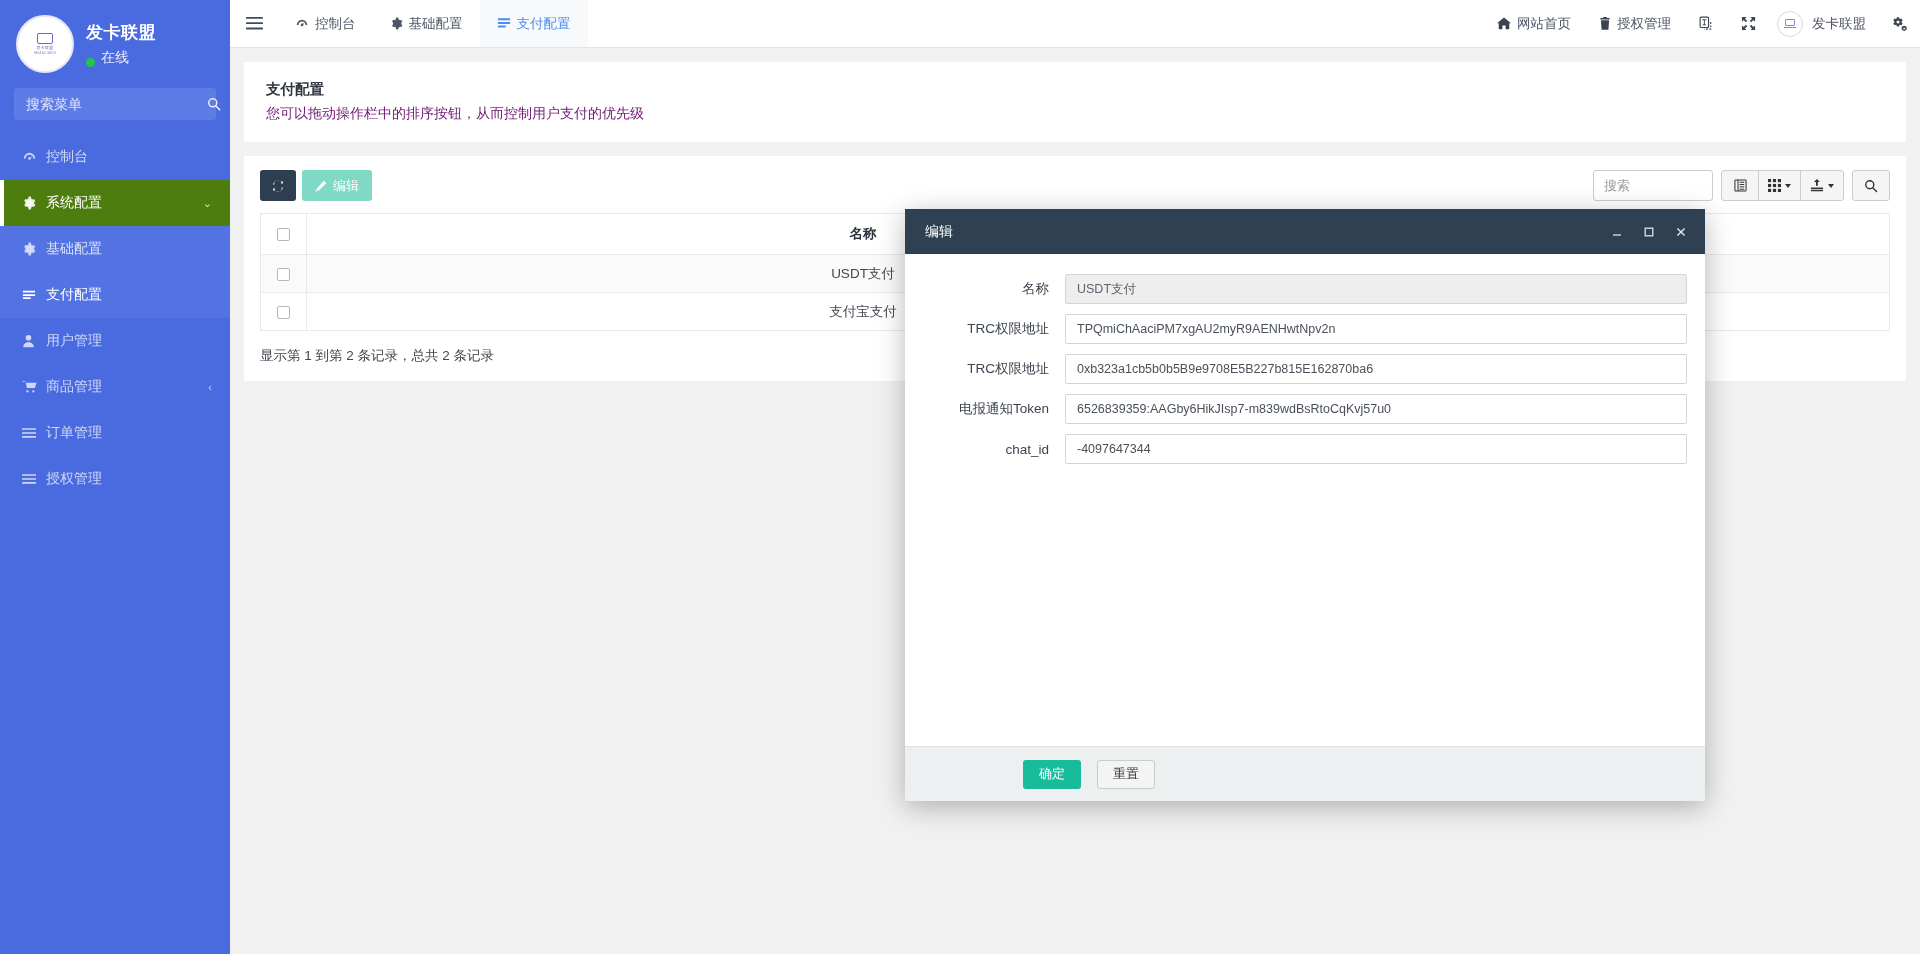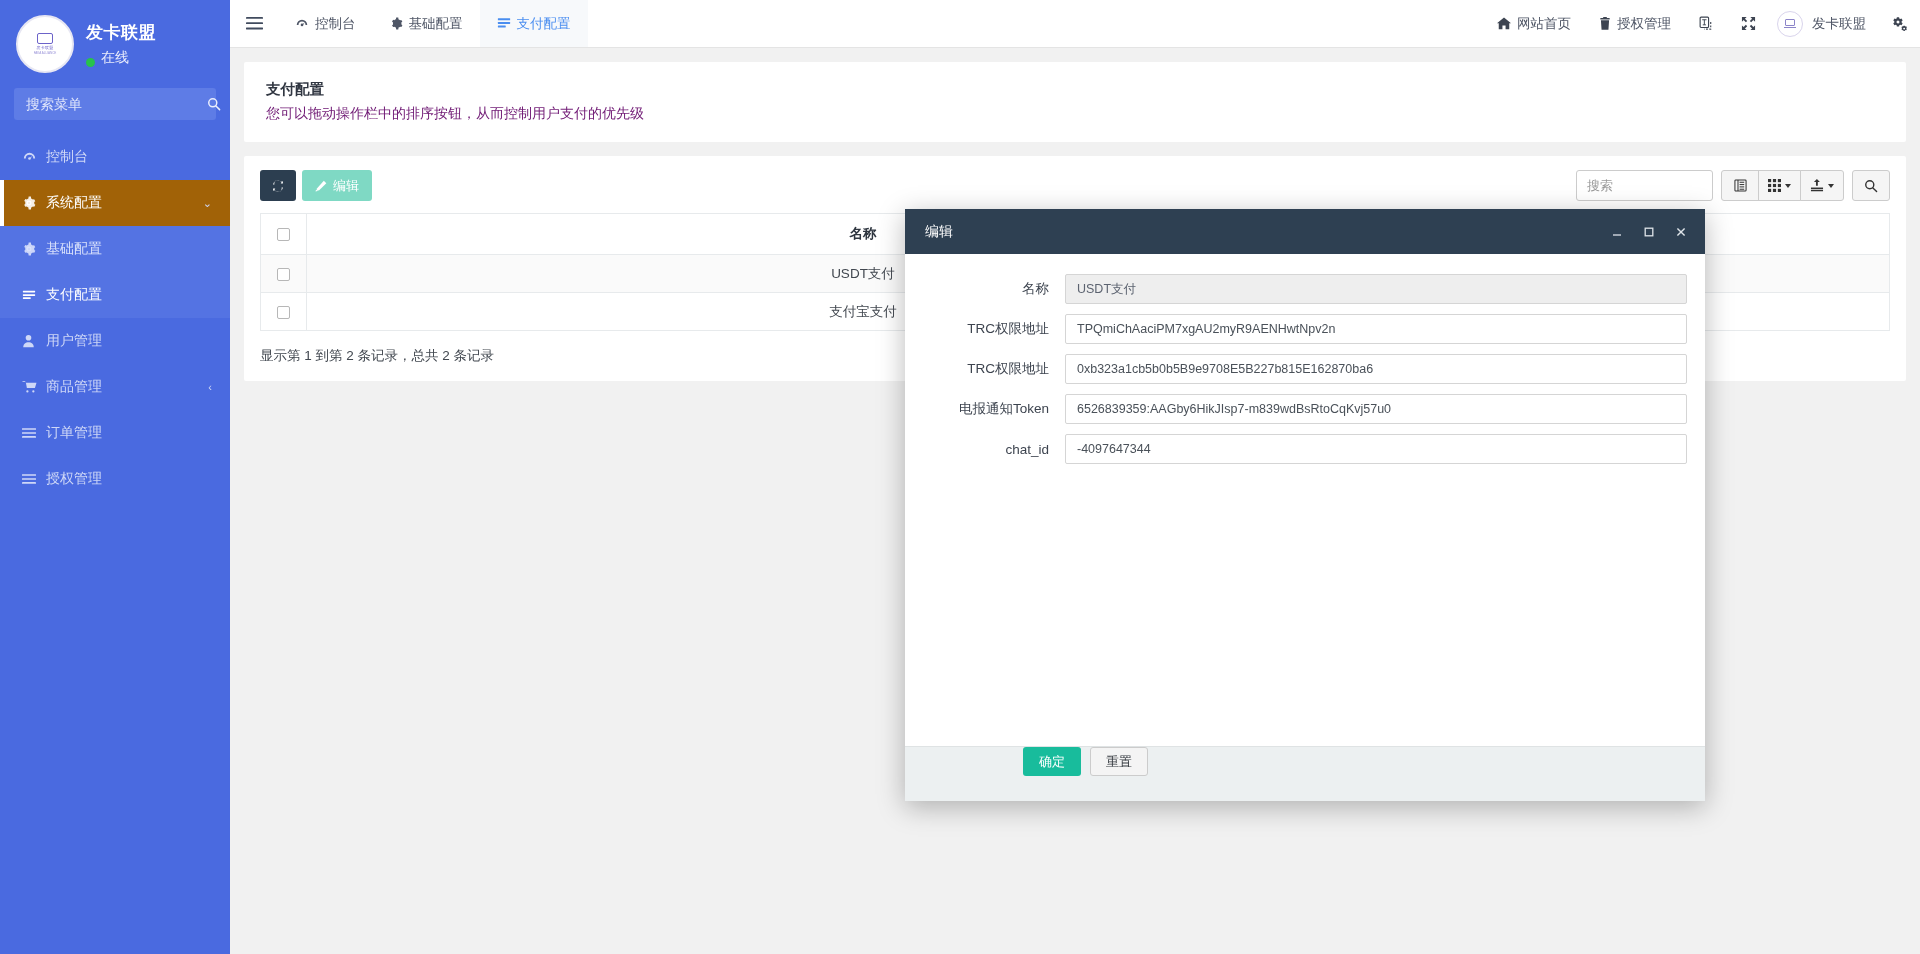--- a/index.html
+++ b/index.html
@@ -86,21 +86,21 @@
     cursor: pointer;
     position: relative;
   }
   .sb-item .ico {
     width: 20px; font-size: 14px; flex: 0 0 20px;
     display: inline-block; text-align: left;
   }
   .sb-item .lbl { margin-left: 4px; flex: 1; }
   .sb-item .arr { font-size: 11px; color: #cfd8f7; }
   .sb-item.active-parent {
-    background: #a16207;
+    background: #4d7c0f;
     color: #ffffff;
   }
   .sb-item.active-parent::before {
     content: ""; position: absolute; left: 0; top: 0;
     width: 4px; height: 100%; background: #ffffff;
   }
   .sb-item.sub { background: #5473e3; color: #d9e1fb; }
   .sb-item.sub.current { background: #5473e3; color: #ffffff; font-weight: normal; }
 
   
@@ -179,21 +179,21 @@
   .btn-dark {
     background: #2c3e50; color: #fff; height: 31px; padding: 0 11px;
   }
   .btn-teal {
     background: #7fd9c4; color: #fff; height: 31px; padding: 0 13px;
   }
   .tb-left-btns { display: flex; gap: 6px; }
 
   .tools-right { margin-left: auto; display: flex; align-items: center; gap: 8px; }
   .search-input {
-    width: 137px; height: 31px;
+    width: 120px; height: 31px;
     border: 1px solid #ccc; border-radius: 3px;
     padding: 0 10px; font-size: 13px; color: #555;
     font-family: "Liberation Sans", sans-serif;
     outline: none;
   }
   .search-input::placeholder { color: #999; }
   .btn-group { display: flex; }
   .btn-light {
     background: #f5f5f5; border: 1px solid #ccc; color: #333;
     height: 31px; min-width: 38px; padding: 0 9px;
@@ -283,22 +283,22 @@
     padding: 0 11px; font-size: 12.5px; color: #4a5159;
     background: #fff; outline: none;
     font-family: "Liberation Sans", sans-serif;
   }
   .form-ctrl[readonly], .form-ctrl.disabled {
     background: #eeeeee; color: #5c6370;
   }
   .modal-foot {
     height: 55px; background: #ecf0f1;
     border-top: 1px solid #dfe3e4;
-    display: flex; align-items: flex-start;
-    padding-left: 118px; gap: 9px;
+    display: flex; align-items: center;
+    padding-left: 118px; gap: 16px;
   }
   .btn-ok {
     background: #18bc9c; color: #fff; border: none;
     height: 29px; padding: 0 16px; border-radius: 3px;
     font-size: 13px; cursor: pointer;
     font-family: "Liberation Sans", sans-serif;
   }
   .btn-reset {
     background: #f4f4f4; color: #33383e; border: 1px solid #ccc;
     height: 29px; padding: 0 15px; border-radius: 3px;

